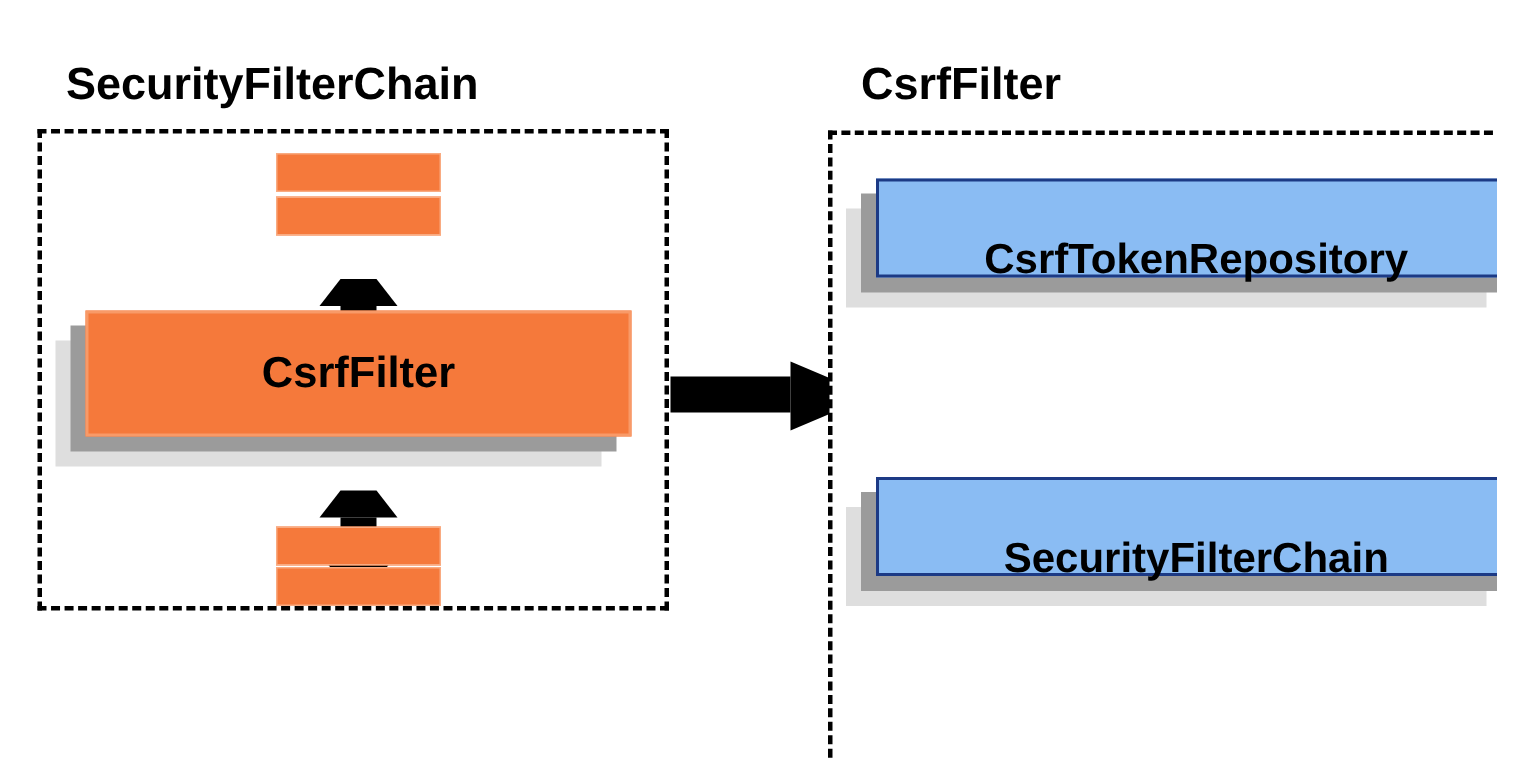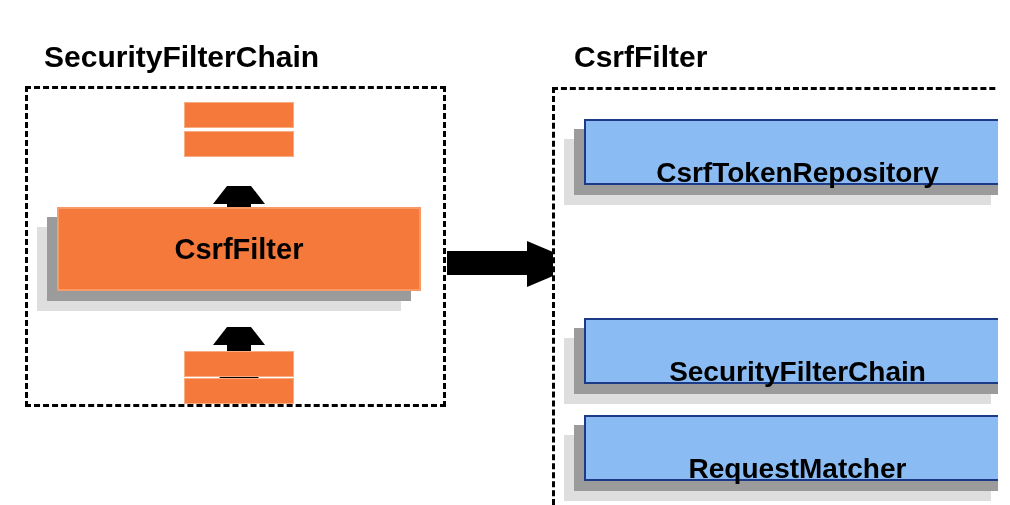--- a/index.html
+++ b/index.html
@@ -172,17 +172,14 @@
   <div class="h-head"></div>
 
   <div class="dashed-box csrf-box"></div>
 
   <div class="blue-node blue-1">
     <span class="node-label">CsrfTokenRepository</span>
   </div>
   <div class="blue-node blue-3">
     <span class="node-label">SecurityFilterChain</span>
   </div>
-  <div class="blue-node blue-4">
-    <span class="node-label">RequestMatcher</span>
-  </div>
 
 </div>
 
 </body></html>

